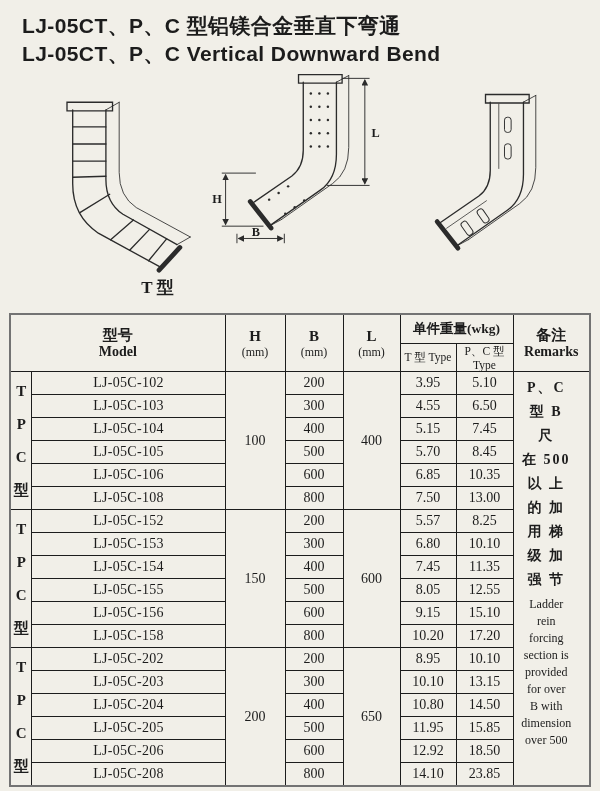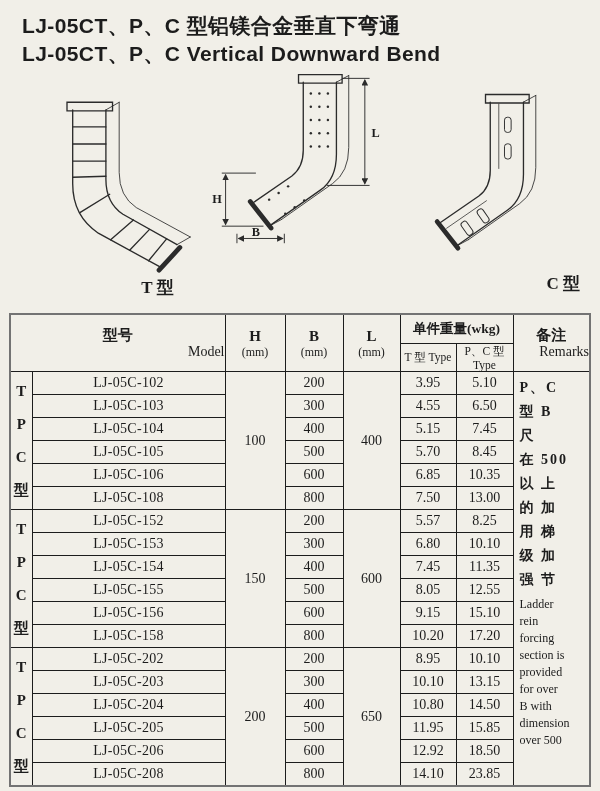--- a/index.html
+++ b/index.html
@@ -25,31 +25,31 @@
     border-collapse:collapse;table-layout:fixed;
     width:580px;margin:0 auto;border:2px solid #737373;
   }
   .spec th,.spec td{
     border:1px solid #1c1c1c;text-align:center;vertical-align:middle;
     padding:0;overflow:hidden;
   }
   .spec thead tr.r1 th{height:28px;}
   .spec thead tr.r2 th{height:18px;}
   .hdr-zh{font-size:15px;font-weight:bold;line-height:1.25;}
-  .hdr-en{font-size:14px;font-weight:normal;line-height:1.2;text-align:right;}
+  .hdr-en{font-size:14px;font-weight:bold;line-height:1.2;}
   .dim{font-size:15px;font-weight:bold;line-height:1.2;}
   .mm{font-size:12px;font-weight:normal;line-height:1.2;}
   th.weight-hdr{font-size:13.5px;font-weight:bold;}
   th.sub{font-size:11.5px;font-weight:normal;}
   .spec tbody td{height:22px;font-size:14px;}
   td.model{font-size:14.5px;letter-spacing:0.3px;}
   td.num{font-size:14px;}
   td.side{vertical-align:middle;}
   td.side span{display:block;height:33px;line-height:33px;font-size:15px;font-weight:bold;}
-  td.remarks{vertical-align:top;text-align:left;padding:4px 16px 0 6px;}
+  td.remarks{vertical-align:top;text-align:center;padding:4px 16px 0 6px;}
   .rem-zh div{font-size:14px;line-height:24px;letter-spacing:2px;font-weight:bold;}
   .rem-en{margin-top:4px;}
   .rem-en div{font-size:12px;line-height:17px;}
   svg text{font-family:"Liberation Serif","DejaVu Serif",serif;font-size:13px;font-weight:bold;fill:#1c1c1c;}
 </style>
 </head>
 <body>
 
 <div class="page">
 
@@ -160,21 +160,20 @@
             <line x1="91" y1="122" x2="49" y2="151"></line>
           </g>
         </g>
         <g fill="none" stroke="#2b2b2b" stroke-width="1">
           <rect x="110" y="34" width="7" height="16" rx="3"></rect>
           <rect x="110" y="62" width="7" height="16" rx="3"></rect>
           <rect x="84" y="130" width="7" height="16" rx="3" transform="rotate(-35 87.5 138)"></rect>
           <rect x="67" y="143" width="7" height="16" rx="3" transform="rotate(-35 70.5 151)"></rect>
         </g>
       </svg>
-      <div class="caption">C 型</div>
     </div>
 
   </div>
 
   <table class="spec">
     <colgroup>
       <col style="width:22px">
         <col style="width:193px">
         <col style="width:60px">
         <col style="width:58px">

